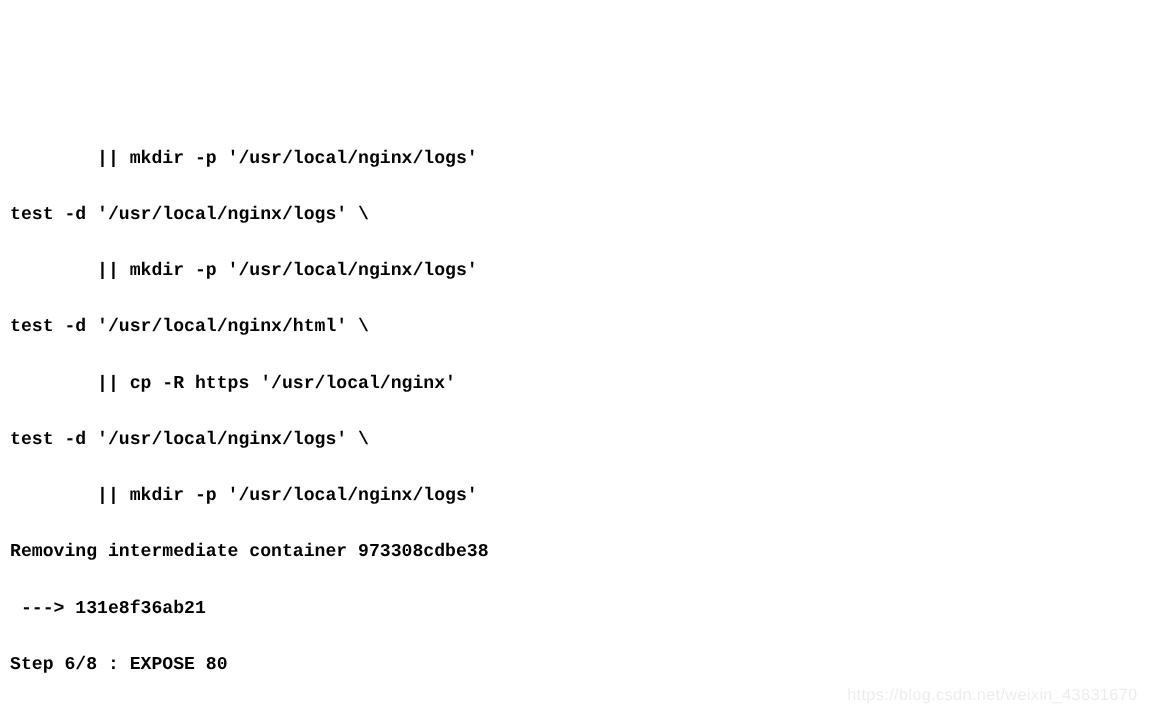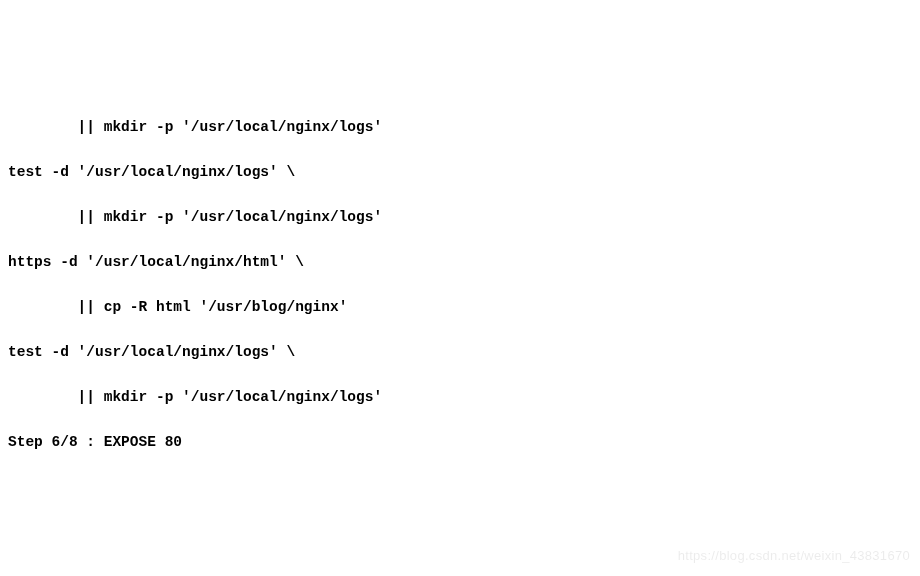--- a/index.html
+++ b/index.html
@@ -40,24 +40,26 @@
   </style>
 </head>
 <body>
 
 
 
 <div class="terminal-output">
 <span class="line">        || mkdir -p '/usr/local/nginx/logs'</span>
 <span class="line">test -d '/usr/local/nginx/logs' \</span>
 <span class="line">        || mkdir -p '/usr/local/nginx/logs'</span>
-<span class="line">https -d '/usr/local/nginx/html' \</span>
-<span class="line">        || cp -R html '/usr/blog/nginx'</span>
+<span class="line">test -d '/usr/local/nginx/html' \</span>
+<span class="line">        || cp -R https '/usr/local/nginx'</span>
 <span class="line">test -d '/usr/local/nginx/logs' \</span>
 <span class="line">        || mkdir -p '/usr/local/nginx/logs'</span>
+<span class="line">Removing intermediate container 973308cdbe38</span>
+<span class="line"> ---&gt; 131e8f36ab21</span>
 <span class="line">Step 6/8 : EXPOSE 80</span>
 
 
 
 
 
 
 
 
 

